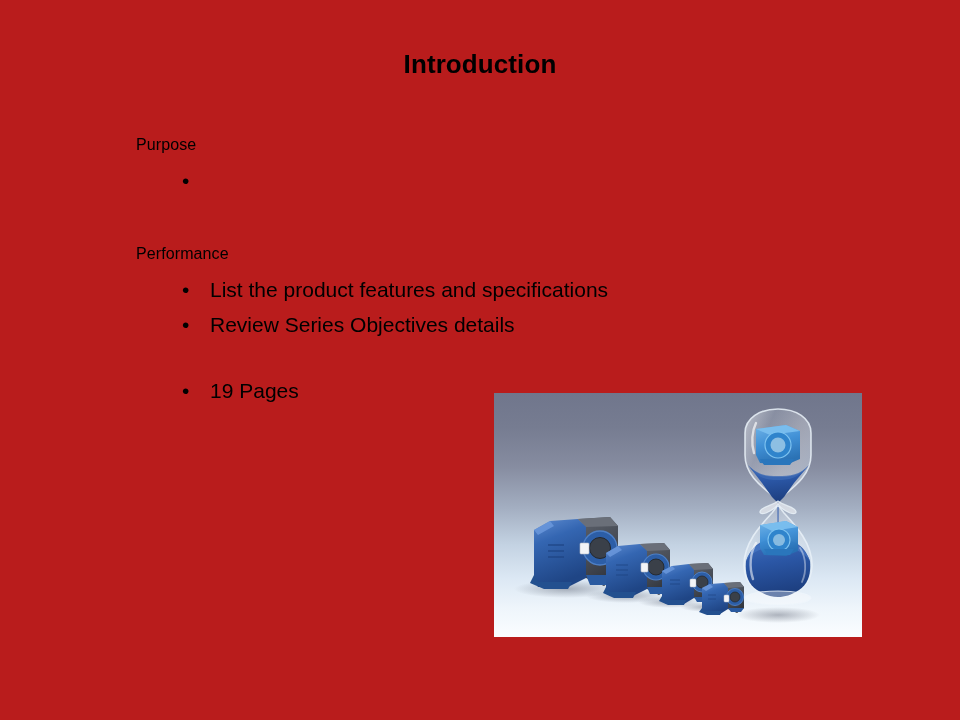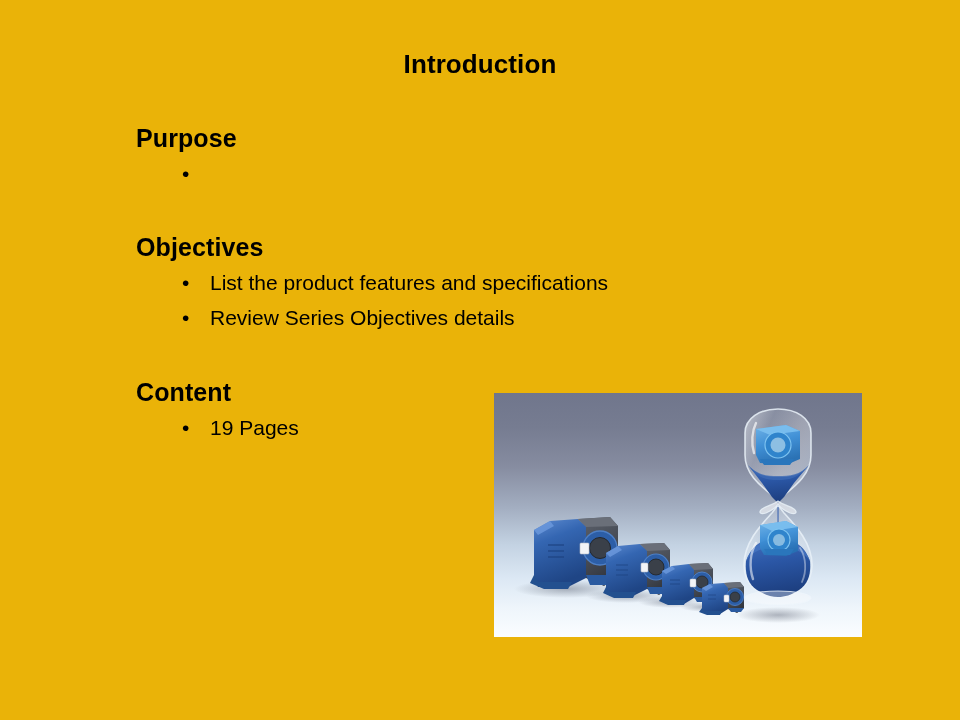--- a/index.html
+++ b/index.html
@@ -14,21 +14,21 @@
     overflow: hidden;
     font-family: "Liberation Sans", sans-serif;
     color: #000000;
   }
 
   .slide {
     position: absolute;
     left: 0; top: 0;
     width: 960px;
     height: 720px;
-    background: #eab308;
+    background: #b91c1c;
   }
 
   
   .slide-title {
     position: absolute;
     left: 0;
     top: 48px;
     width: 960px;
     text-align: center;
     font-size: 26px;
@@ -38,24 +38,24 @@
   }
 
   
   .body-block {
     position: absolute;
     left: 136px;
     width: 640px;
   }
 
   .section-heading {
-    font-size: 25px;
-    font-weight: bold;
+    font-size: 16px;
+    font-weight: normal;
     line-height: 30px;
-    margin: 1px 0 6px 0;
+    margin: 8px 0 6px 0;
     letter-spacing: 0.1px;
   }
 
   .bullet-list {
     list-style: none;
     margin: 0;
     padding: 0;
   }
 
   .bullet-item {
@@ -113,35 +113,34 @@
   <div class="body-block" id="purpose-block">
     <div class="section-heading">Purpose</div>
     <ul class="bullet-list">
       <li class="bullet-item">
         <span class="dot">•</span>
       </li>
     </ul>
   </div>
 
   <div class="body-block" id="objectives-block">
-    <div class="section-heading">Objectives</div>
+    <div class="section-heading">Performance</div>
     <ul class="bullet-list">
       <li class="bullet-item">
         <span class="dot">•</span>
         <span>List the product features and specifications</span>
       </li>
       <li class="bullet-item">
         <span class="dot">•</span>
         <span>Review Series Objectives details</span>
       </li>
     </ul>
   </div>
 
   <div class="body-block" id="content-block">
-    <div class="section-heading">Content</div>
     <ul class="bullet-list">
       <li class="bullet-item">
         <span class="dot">•</span>
         <span>19 Pages</span>
       </li>
     </ul>
   </div>
 
   <div class="product-photo" title="Four blue LEM LF series current transducers of decreasing size beside an hourglass filled with blue sand containing current transducers">
     <svg class="photo-svg" viewBox="0 0 368 244" xmlns="http://www.w3.org/2000/svg">

